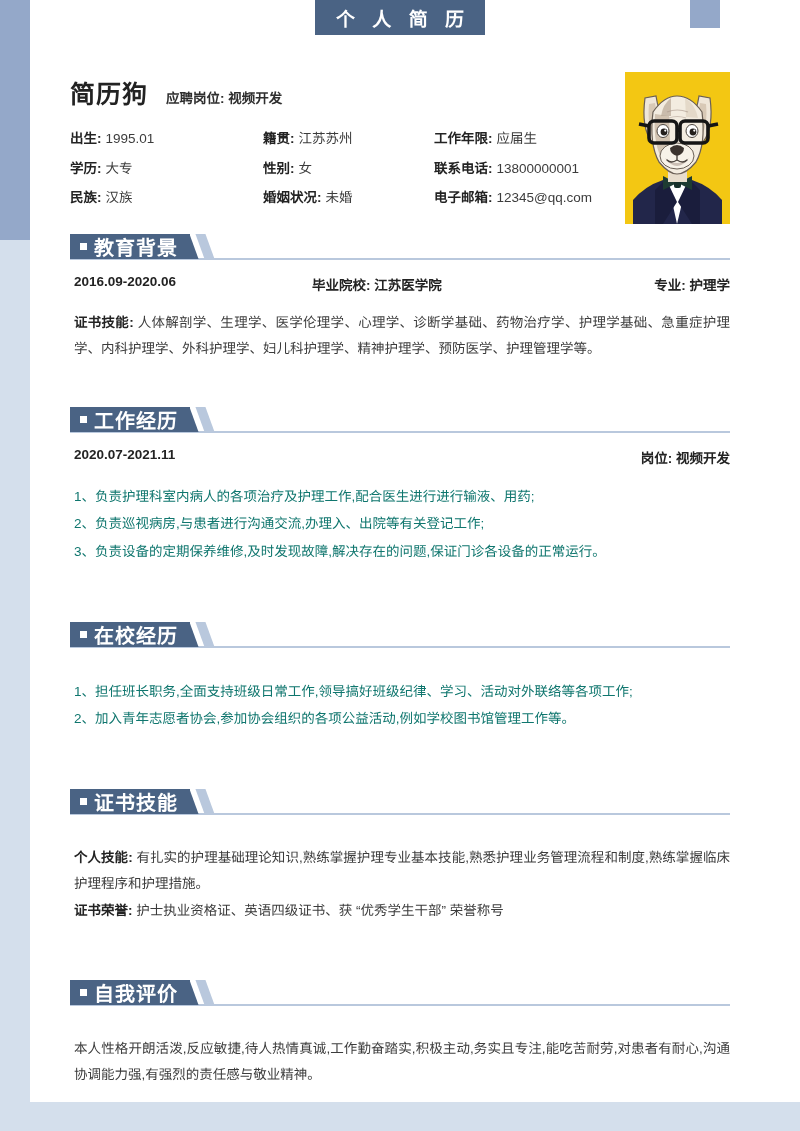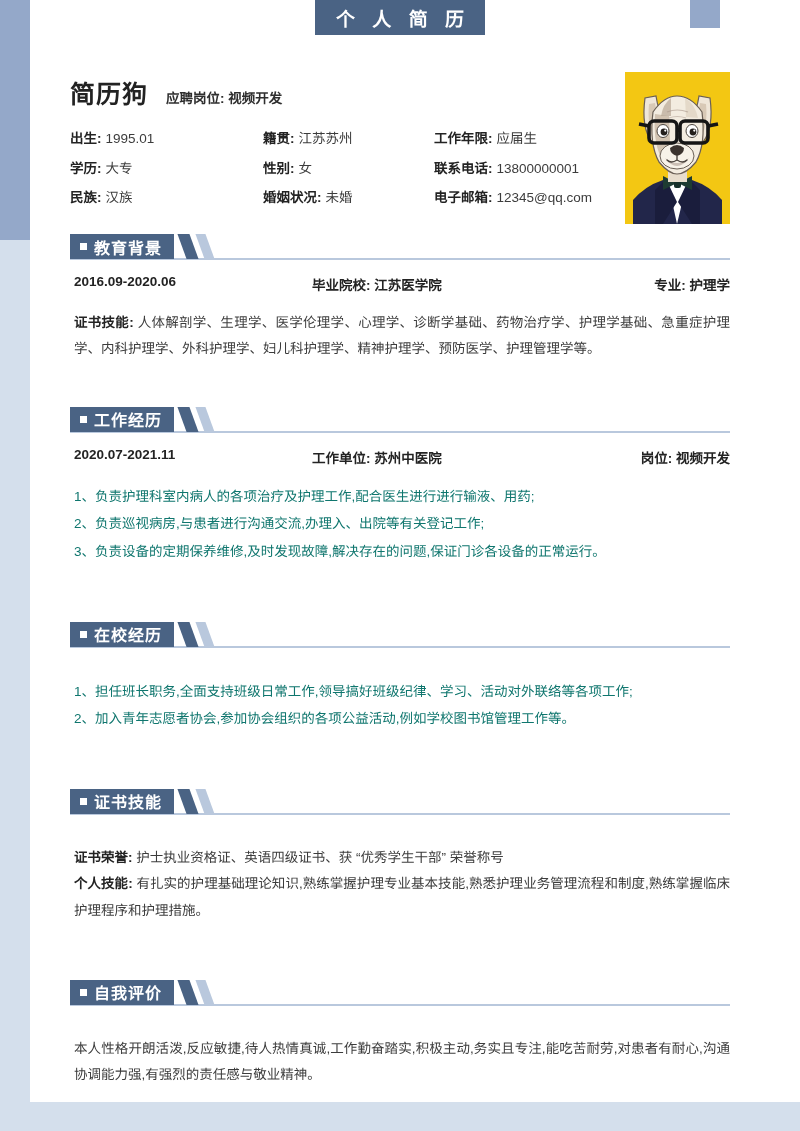--- a/index.html
+++ b/index.html
@@ -155,21 +155,21 @@
     position: relative;
     height: 30px;
     margin-bottom: 10px;
   }
   .sec-tag {
     position: absolute;
     left: 0; top: 0;
     height: 25px;
     background: #4a6384;
     color: #ffffff;
-    font-size: 16px;
+    font-size: 20px;
     font-weight: bold;
     display: flex;
     align-items: center;
     padding: 0 12px 0 10px;
     letter-spacing: 1px;
     z-index: 3;
   }
   .sec-bullet {
     display: inline-block;
     width: 7px; height: 7px;
@@ -384,21 +384,20 @@
         <div class="sec-rule"></div>
         <div class="slash-light" style="left:130px"></div>
         <div class="slash-dark" style="left:112px"></div>
         <div class="sec-tag">
           <span class="sec-bullet"></span>
           <span>工作经历</span>
         </div>
       </div>
       <div class="meta-row">
         <span class="meta-left">2020.07-2021.11</span>
-        <span class="meta-center"><span>工作单位:</span> <span class="val">苏州中医院</span></span>
         <span class="meta-right"><span>岗位:</span> <span class="val">视频开发</span></span>
       </div>
       <div class="bullets">
         <div>1、负责护理科室内病人的各项治疗及护理工作,配合医生进行进行输液、用药;</div>
         <div>2、负责巡视病房,与患者进行沟通交流,办理入、出院等有关登记工作;</div>
         <div>3、负责设备的定期保养维修,及时发现故障,解决存在的问题,保证门诊各设备的正常运行。</div>
       </div>
     </div>
 
     <div class="sp-lg"></div>
@@ -426,22 +425,22 @@
       <div class="sec-head">
         <div class="sec-rule"></div>
         <div class="slash-light" style="left:130px"></div>
         <div class="slash-dark" style="left:112px"></div>
         <div class="sec-tag">
           <span class="sec-bullet"></span>
           <span>证书技能</span>
         </div>
       </div>
       <div class="sp-sm"></div>
+      <div class="para"><b>个人技能:</b><span> 有扎实的护理基础理论知识,熟练掌握护理专业基本技能,熟悉护理业务管理流程和制度,熟练掌握临床护理程序和护理措施。</span></div>
       <div class="para"><b>证书荣誉:</b><span> 护士执业资格证、英语四级证书、获 “优秀学生干部” 荣誉称号</span></div>
-      <div class="para"><b>个人技能:</b><span> 有扎实的护理基础理论知识,熟练掌握护理专业基本技能,熟悉护理业务管理流程和制度,熟练掌握临床护理程序和护理措施。</span></div>
     </div>
 
     <div class="sp-lg"></div>
 
     <div class="section">
       <div class="sec-head">
         <div class="sec-rule"></div>
         <div class="slash-light" style="left:130px"></div>
         <div class="slash-dark" style="left:112px"></div>
         <div class="sec-tag">

